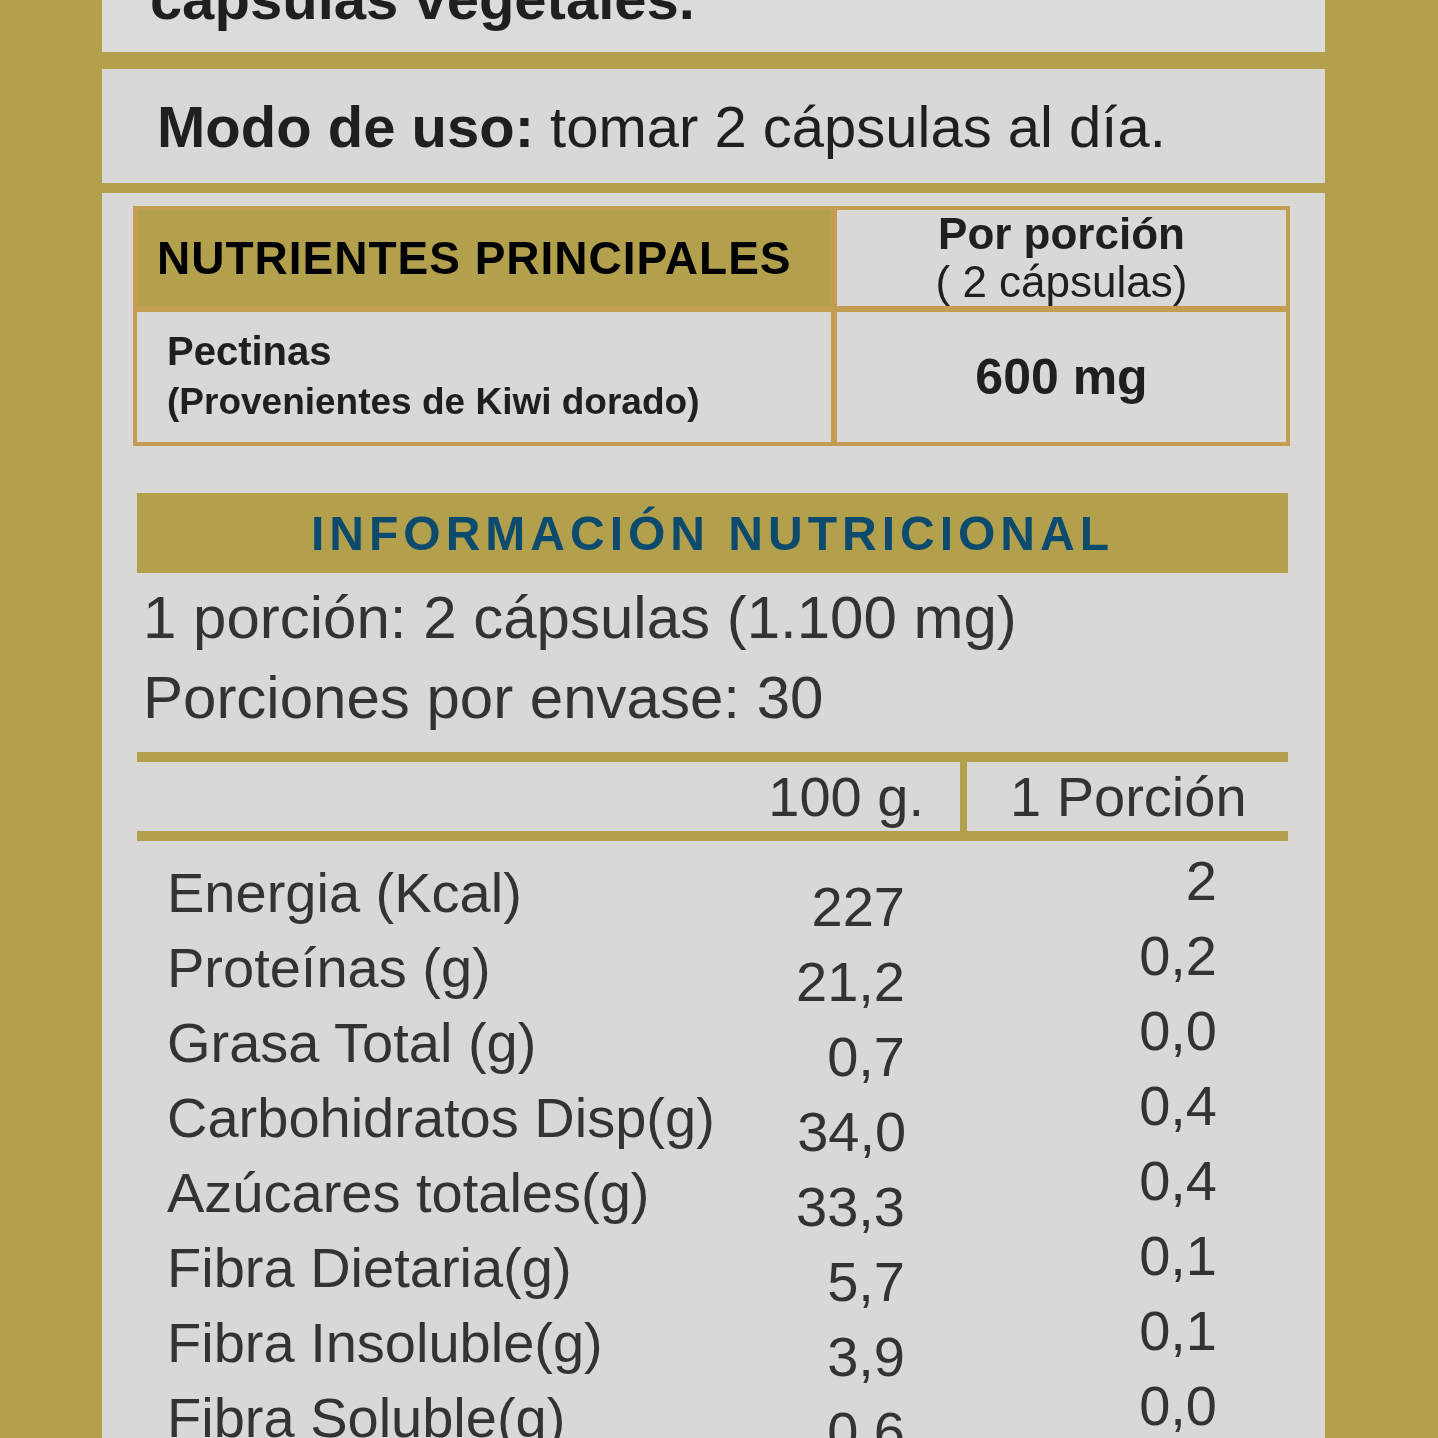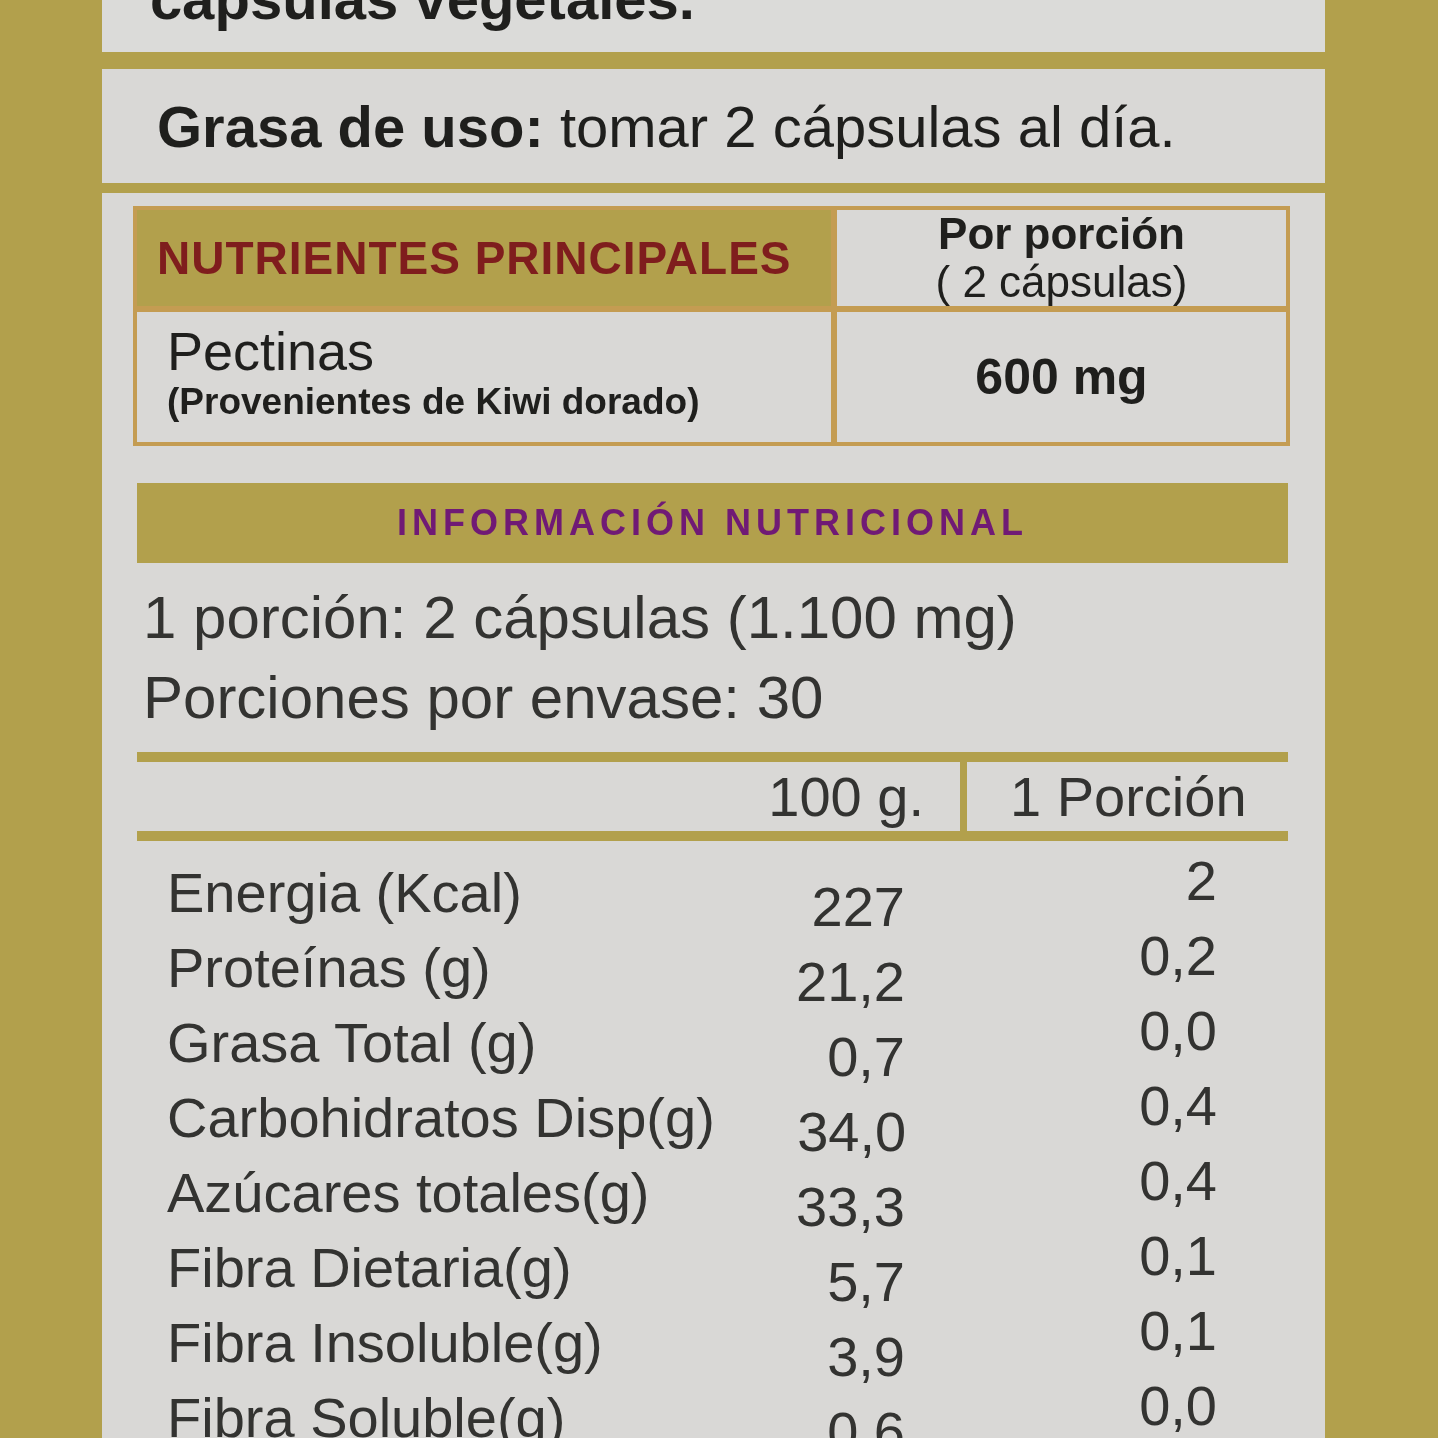--- a/index.html
+++ b/index.html
@@ -20,33 +20,33 @@
   .cut-text{position:absolute;left:48px;top:-30px;font-size:58px;font-weight:bold;color:var(--text);line-height:1;white-space:nowrap;}
   .panel2{top:69px;height:114px;display:flex;align-items:center;padding-left:55px;}
   .usage-line{font-size:58px;color:var(--text);white-space:pre-wrap;}
   .usage-line .b{font-weight:bold;}
   .panel3{top:193px;height:1245px;}
 
   
   .nutri-table{position:absolute;left:31px;top:13px;width:1157px;border:4px solid var(--table_border);background:var(--panel);}
   .nt-header{display:flex;height:102px;border-bottom:6px solid var(--table_border);}
   .nt-header .nt-left{width:700px;background:var(--gold);display:flex;align-items:center;padding-left:20px;
-    font-weight:bold;font-size:46px;letter-spacing:1px;color:#7f1d1d;border-right:6px solid var(--table_border);}
+    font-weight:bold;font-size:46px;letter-spacing:1px;color:#000000;border-right:6px solid var(--table_border);}
   .nt-header .nt-right{flex:1;display:flex;flex-direction:column;align-items:center;justify-content:center;color:var(--text);}
   .nt-right .l1{font-weight:bold;font-size:44px;line-height:48px;}
   .nt-right .l2{font-size:44px;line-height:48px;}
   .nt-body{display:flex;height:130px;}
   .nt-body .nt-left{width:700px;padding:10px 0 0 30px;border-right:6px solid var(--table_border);color:var(--text);}
-  .pect{font-size:54px;font-weight:normal;line-height:58px;}
+  .pect{font-size:40px;font-weight:bold;line-height:58px;}
   .pect-note{font-size:37px;font-weight:bold;line-height:44px;}
   .nt-body .nt-right{flex:1;display:flex;align-items:center;justify-content:center;font-size:50px;font-weight:600;color:var(--text);}
 
   
-  .info-bar{position:absolute;left:35px;top:290px;width:1151px;height:80px;background:var(--gold);
-    display:flex;align-items:center;justify-content:center;font-weight:bold;font-size:36px;letter-spacing:5px;color:#701a75;}
+  .info-bar{position:absolute;left:35px;top:300px;width:1151px;height:80px;background:var(--gold);
+    display:flex;align-items:center;justify-content:center;font-weight:bold;font-size:48px;letter-spacing:5px;color:#0c4a6e;}
   .serving{position:absolute;left:41px;top:385px;color:var(--row_text);font-size:60px;line-height:80px;}
 
   .sep{position:absolute;left:35px;width:1151px;height:10px;background:var(--gold);}
   .sep1{top:559px;}
   .sep2{top:638px;}
   .cols-header{position:absolute;left:35px;top:569px;width:1151px;height:69px;display:flex;align-items:stretch;
     font-size:56px;color:var(--row_text);gap:8px;}
   .ch-100{flex:1;text-align:right;padding-right:28px;display:flex;align-items:center;justify-content:flex-end;}
   .ch-div{width:7px;background:var(--gold);}
   .ch-por{width:313px;padding-left:35px;display:flex;align-items:center;}
@@ -62,21 +62,21 @@
 </head>
 <body>
 
 <div class="stage">
 
   <div class="panel panel1">
     <div class="cut-text">cápsulas vegetales.</div>
   </div>
 
   <div class="panel panel2">
-    <div class="usage-line"><span class="b">Grasa de uso:</span><span> tomar 2 cápsulas al día.</span></div>
+    <div class="usage-line"><span class="b">Modo de uso:</span><span> tomar 2 cápsulas al día.</span></div>
   </div>
 
   <div class="panel panel3">
 
     <div class="nutri-table">
       <div class="nt-header">
         <div class="nt-left">NUTRIENTES PRINCIPALES</div>
         <div class="nt-right">
           <div class="l1">Por porción</div>
           <div class="l2">( 2 cápsulas)</div>

